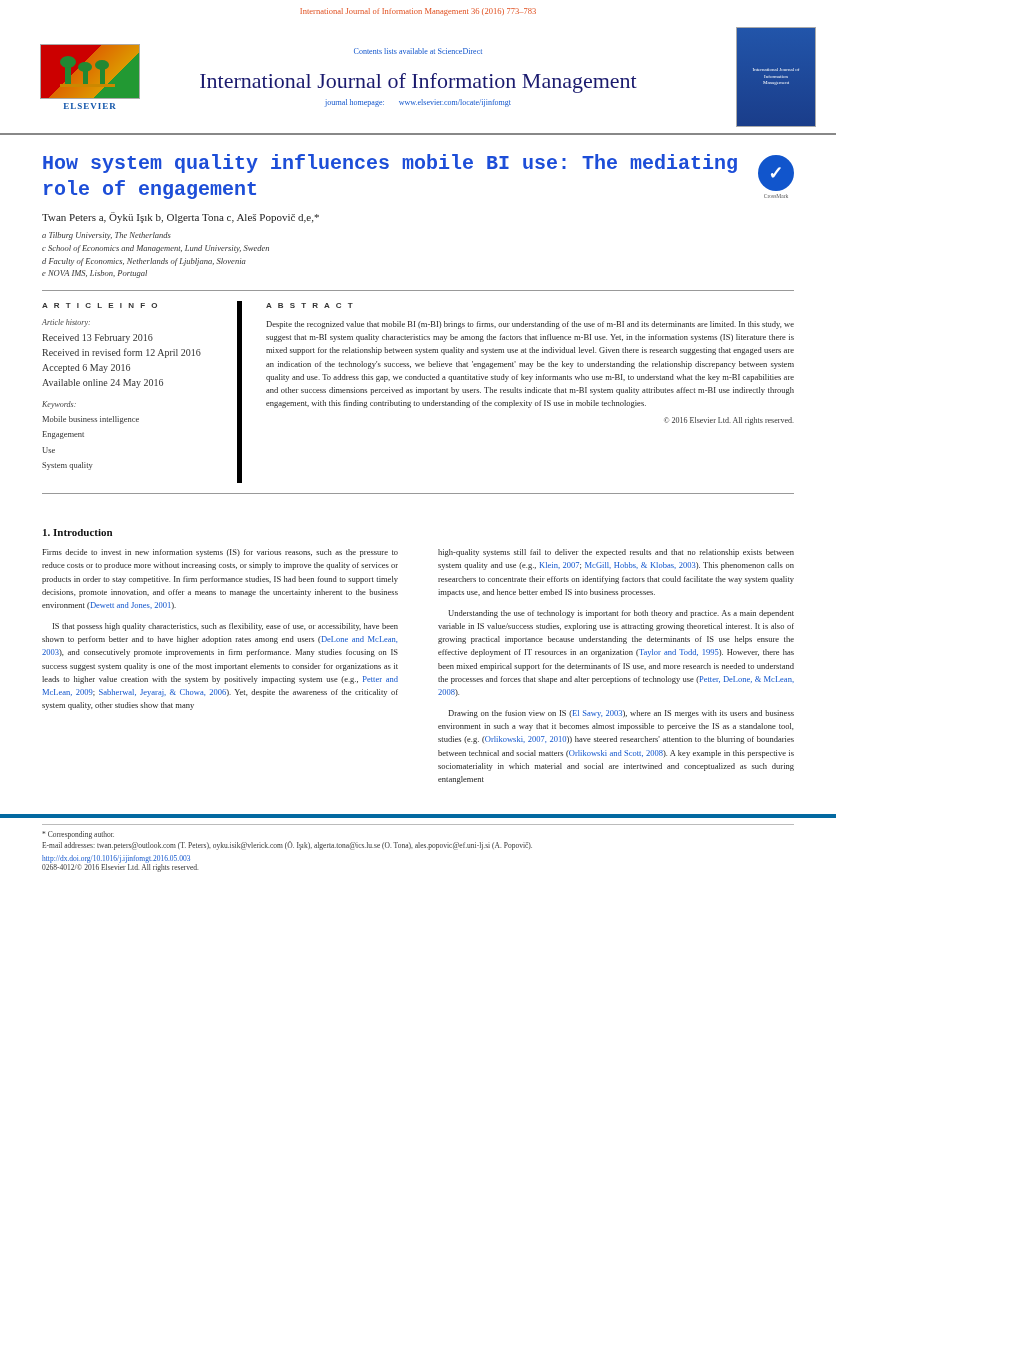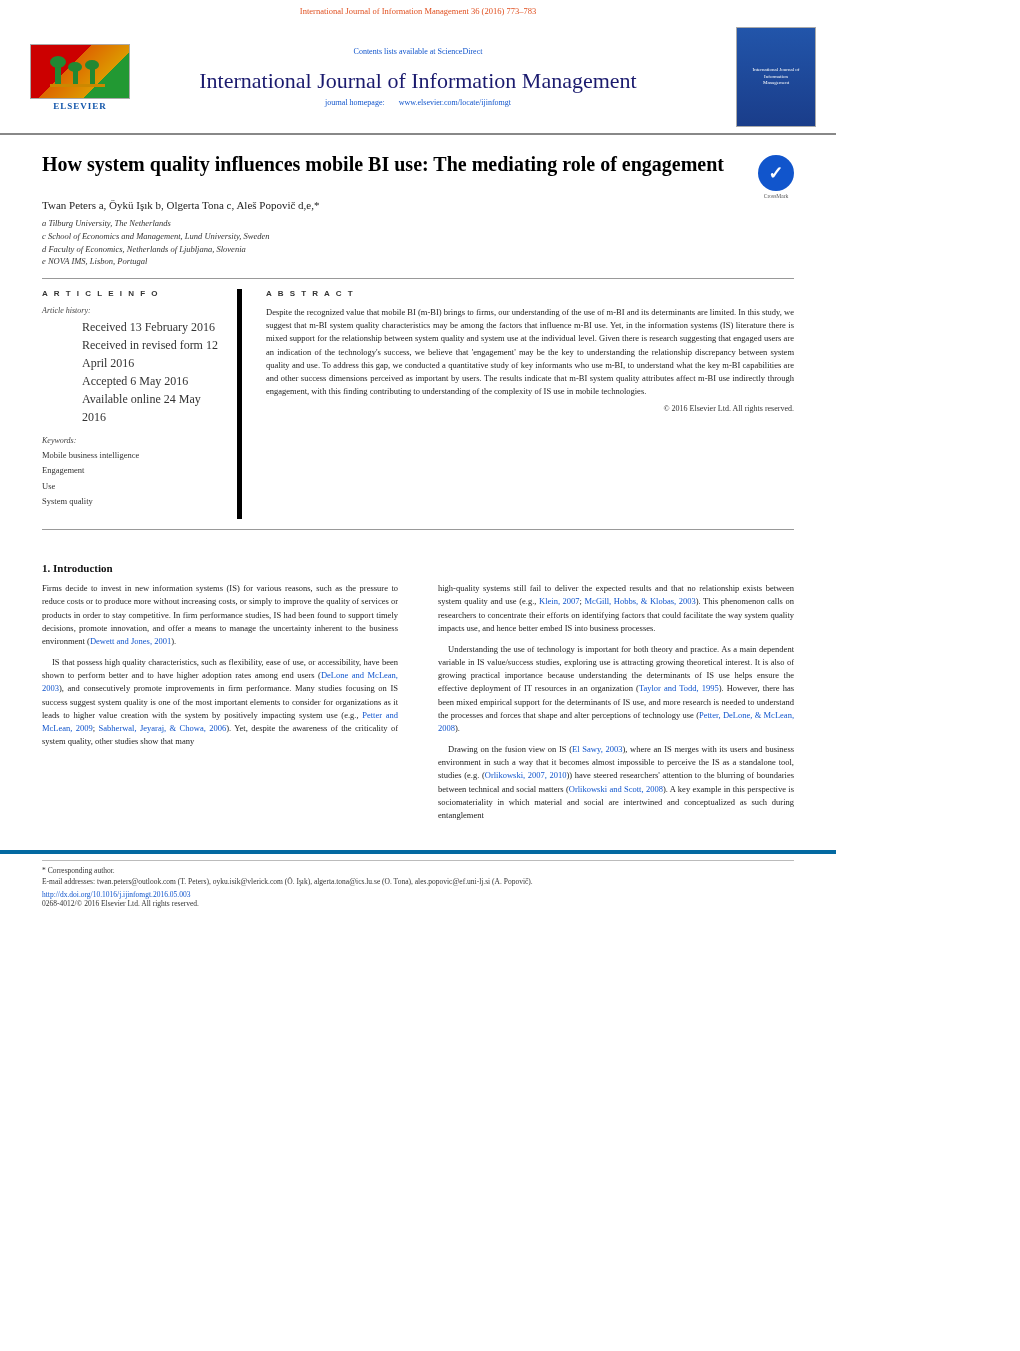--- a/index.html
+++ b/index.html
@@ -32,21 +32,21 @@
     .journal-header {
       display: flex;
       align-items: center;
       justify-content: space-between;
       padding: 8px 20px 6px;
       border-bottom: 2px solid #888;
     }
     .header-left {
       display: flex;
       flex-direction: column;
-      align-items: center;
+      align-items: flex-end;
       width: 120px;
     }
     .elsevier-logo {
       display: flex;
       flex-direction: column;
       align-items: center;
     }
     .elsevier-logo-box {
       width: 100px;
       height: 55px;
@@ -121,24 +121,24 @@
     
     .article-title-section {
       display: flex;
       align-items: flex-start;
       justify-content: space-between;
       margin-bottom: 8px;
     }
     .article-title {
       font-size: 20px;
       font-weight: bold;
-      color: #000000;
+      color: #1d4ed8;
       line-height: 1.3;
       max-width: 820px;
-      font-family: Liberation Serif, serif;
+      font-family: Liberation Mono, monospace;
     }
     .crossmark {
       width: 36px;
       height: 36px;
       margin-left: 10px;
       flex-shrink: 0;
       margin-top: 4px;
     }
     .crossmark-circle {
       width: 36px;
@@ -209,24 +209,23 @@
     .info-group {
       margin-bottom: 10px;
     }
     .info-label {
       font-size: 8px;
       font-style: italic;
       color: #444;
       margin-bottom: 3px;
     }
     .info-value {
-      font-size: 12px;
+      font-size: 10px;
       color: #333;
       line-height: 1.5;
-      margin-left: 40px;
     }
 
     .keywords-list {
       font-size: 8.5px;
       color: #333;
       line-height: 1.8;
     }
 
     .abstract-text {
       font-size: 8.5px;

